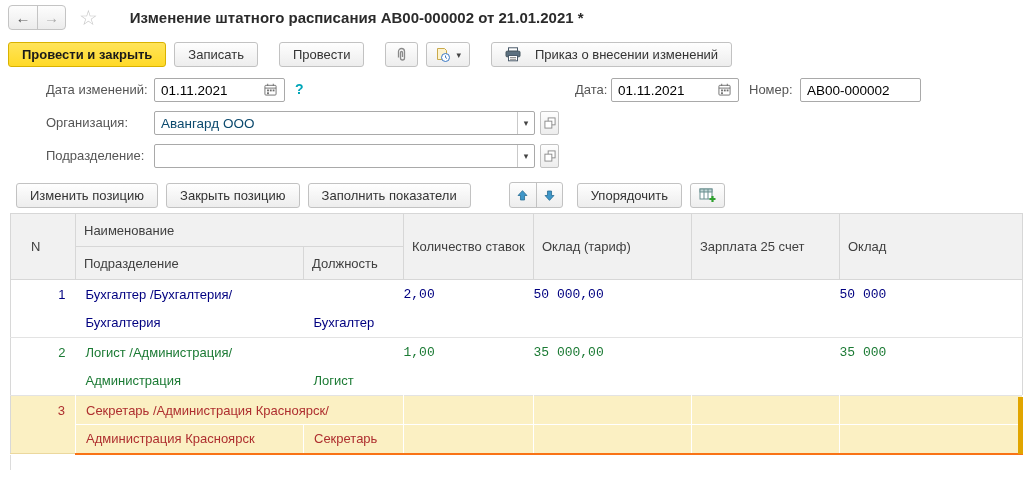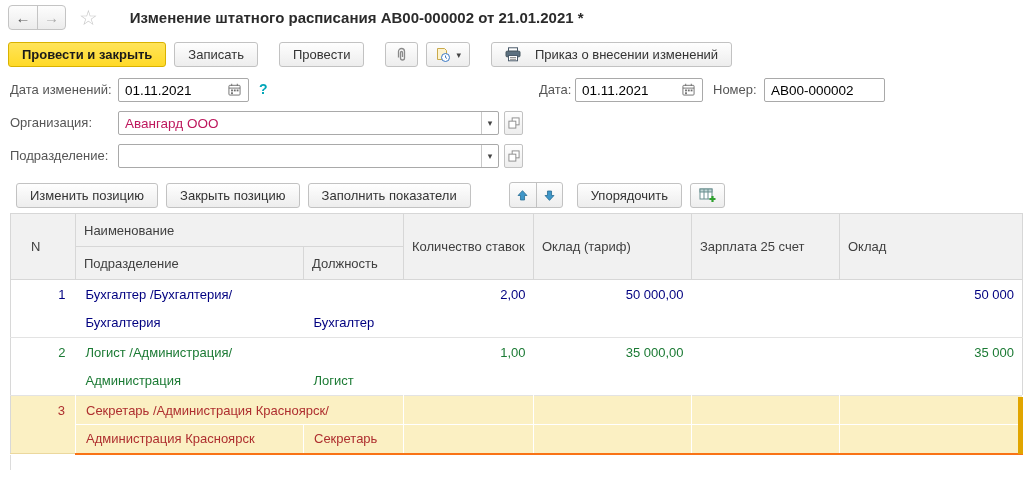--- a/index.html
+++ b/index.html
@@ -22,32 +22,32 @@
   .btn { height:25px; display:inline-flex; align-items:center; justify-content:center;
          padding:0 13px; background:linear-gradient(#fefefe,#ededed);
          border:1px solid #c2c2c2; border-radius:3px; font-size:13px; color:#333; white-space:nowrap; }
   .btn-primary { background:linear-gradient(#ffe45a,#ffd927); border-color:#d9b200;
                  font-weight:bold; color:#1a1a1a; }
   .btn-icon { padding:0 8px; }
   .g8 { margin-left:8px; } .g20 { margin-left:21px; }
   .caret { font-size:9px; color:#444; margin-left:5px; }
   .btn .blabel { margin-left:14px; }
   
-  .form { position:relative; margin-top:9px; font-size:13px; color:#555; height:99px; }
+  .form { position:relative; margin-top:9px; font-size:13px; color:#555; height:99px;margin-left:36px; }
   .frow { position:relative; height:33px; }
   .flabel { position:absolute; top:6px; white-space:nowrap; }
   .input { position:absolute; top:2px; height:24px; border:1px solid #a9a9a9; border-radius:2px;
            background:#fff; font-family:"Liberation Sans",sans-serif; font-size:13.5px; color:#000;
            padding:0 22px 0 6px; }
   .input.noicon { padding-right:6px; }
   .cal { position:absolute; top:7px; }
   .help { position:absolute; top:5px; color:#00a6b8; font-weight:bold; font-size:14px; }
   .combo { position:absolute; left:118px; top:2px; width:381px; height:24px;
            border:1px solid #a9a9a9; border-radius:2px; background:#fff; display:flex; }
-  .combo .cval { flex:1; display:flex; align-items:center; padding:0 6px; font-size:13.5px; color:#be185d; }
+  .combo .cval { flex:1; display:flex; align-items:center; padding:0 6px; font-size:13.5px; color:#0c4a6e; }
   .combo .cdrop { width:17px; display:flex; align-items:center; justify-content:center;
                   border-left:1px solid #c9c9c9; font-size:9px; color:#444; }
   .openbtn { position:absolute; left:504px; top:2px; width:19px; height:24px;
              border:1px solid #c2c2c2; border-radius:2px; background:linear-gradient(#fefefe,#ededed);
              display:flex; align-items:center; justify-content:center; }
   
   .cmdbar { display:flex; align-items:center; margin:7px 0 0 8px; }
   .updown { display:flex; border:1px solid #c2c2c2; border-radius:3px; overflow:hidden;
             background:linear-gradient(#fefefe,#ededed); margin-left:38px; }
   .udbtn { width:26px; height:24px; display:flex; align-items:center; justify-content:center; }
@@ -56,21 +56,21 @@
   
   .grid { margin:5px 0 0 10px; width:1012px; border-collapse:collapse; table-layout:fixed;
           font-size:13px; border:1px solid #d8d8d8; }
   .grid th { background:#f1f1f1; border:1px solid #d7d7d7; font-weight:normal; text-align:left;
              color:#404040; padding:0 8px; height:33px; }
   .grid th.hn { padding-left:20px; }
   .grid td { border:none; height:29px; vertical-align:middle; color:#333; overflow:hidden; white-space:nowrap; }
   .grid tbody tr.main td { border-top:1px solid #e3e3e3; }
   .grid td.n { text-align:right; padding-right:10px; vertical-align:top; padding-top:7px; }
   .grid td.name { padding-left:10px; text-align:left; }
-  .grid td.num { text-align:right; padding-right:8px; }
+  .grid td.num { padding-right:8px;font-family:Liberation Mono, monospace; }
   tr.c-blue td { color:#000080; }
   tr.c-green td { color:#1b7a34; }
   tr.hl td { background:#fbf0c3; color:#ae2f2f; border-right:1px solid rgba(255,255,255,0.95); }
   tr.main.hl td { border-bottom:1px solid rgba(255,255,255,0.95); }
   tr.sub.hl td { border-bottom:2px solid #f97316; }
   .grid tr.hl td.n { border-bottom:1px solid #ebd89e; }
   .strip { position:absolute; left:1018px; top:397px; width:5px; height:57px; background:#e1a500; }
   .table-tail { position:absolute; left:10px; top:455px; width:1px; height:15px; background:#dcdcdc; }
   svg { display:block; }
 </style>

